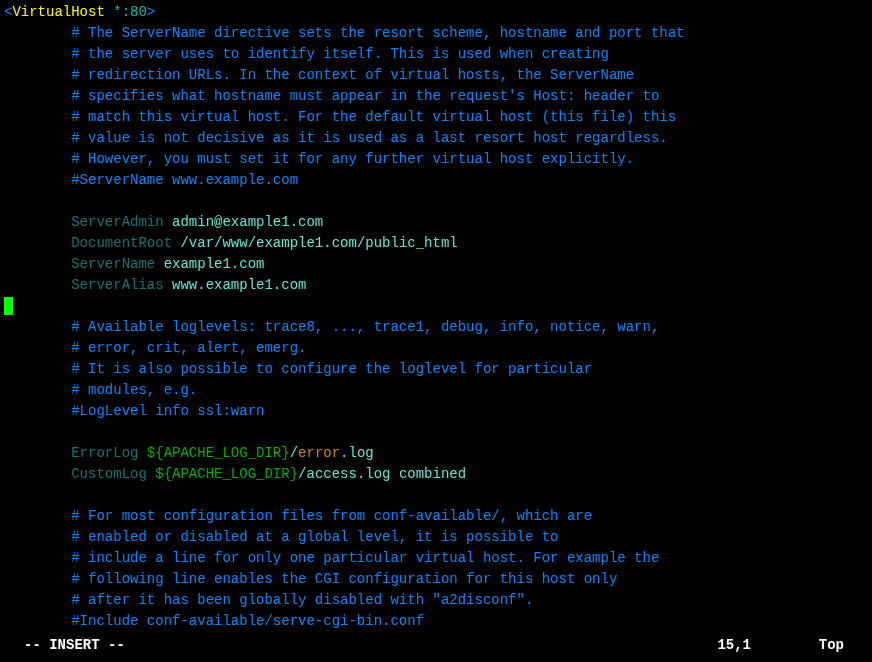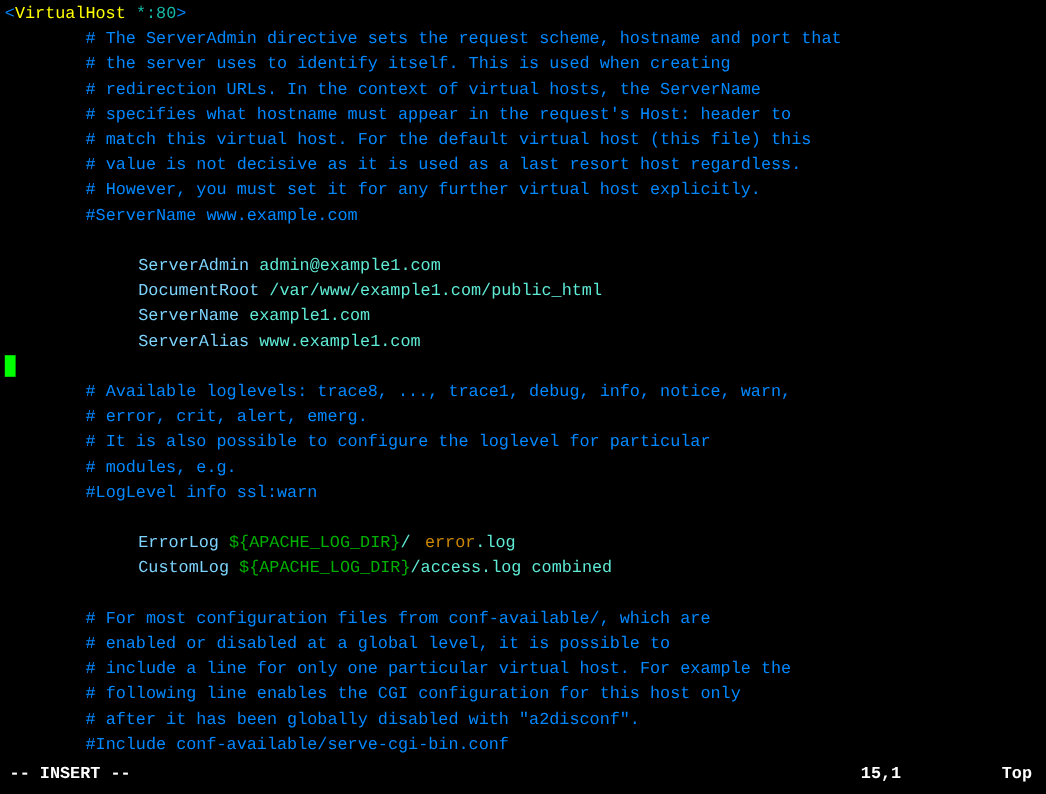--- a/index.html
+++ b/index.html
@@ -12,51 +12,51 @@
       width: 872px;
       height: 662px;
       overflow: hidden;
       position: relative;
       padding: 2px 4px;
     }
     .line { white-space: pre; min-height: 21px; }
     .blue { color: #0088ff; }
     .yellow { color: #ffff00; }
     .red { color: #14b8a6; }
-    .cyan { color: #7dd3fc; margin-left: 44px; }
+    .cyan { color: #0f766e; }
     .white { color: #5eead4; }
     .green { color: #00b000; }
-    .brown { color: #cc8800; margin-left: 12px; }
+    .brown { color: #cc8800; }
     .cursor {
       display: inline-block;
       width: 9px;
       height: 18px;
       background: #00ff00;
       vertical-align: middle;
     }
     .status {
       position: absolute;
       bottom: 6px;
       left: 0;
       right: 0;
-      padding: 0 8px;
+      padding: 0 24px;
       color: #fff;
       font-weight: bold;
       text-decoration: underline;
     }
     .status-left { display: inline-block; }
     .status-right { float: right; padding-right: 4px; }
     .status-mid { position: absolute; right: 121px; }
   </style>
 </head>
 <body>
 
 <div id="editor">
     <div class="line"><span class="blue">&lt;</span><span class="yellow">VirtualHost</span><span class="white"> </span><span class="red">*:80</span><span class="blue">&gt;</span></div>
-    <div class="line">        <span class="blue"># The ServerAdmin directive sets the request scheme, hostname and port that</span></div>
+    <div class="line">        <span class="blue"># The ServerName directive sets the resort scheme, hostname and port that</span></div>
     <div class="line">        <span class="blue"># the server uses to identify itself. This is used when creating</span></div>
     <div class="line">        <span class="blue"># redirection URLs. In the context of virtual hosts, the ServerName</span></div>
     <div class="line">        <span class="blue"># specifies what hostname must appear in the request's Host: header to</span></div>
     <div class="line">        <span class="blue"># match this virtual host. For the default virtual host (this file) this</span></div>
     <div class="line">        <span class="blue"># value is not decisive as it is used as a last resort host regardless.</span></div>
     <div class="line">        <span class="blue"># However, you must set it for any further virtual host explicitly.</span></div>
     <div class="line">        <span class="blue">#ServerName www.example.com</span></div>
     <div class="line"></div>
     <div class="line">        <span class="cyan">ServerAdmin</span><span class="white"> admin@example1.com</span></div>
     <div class="line">        <span class="cyan">DocumentRoot</span><span class="white"> /var/www/example1.com/public_html</span></div>

